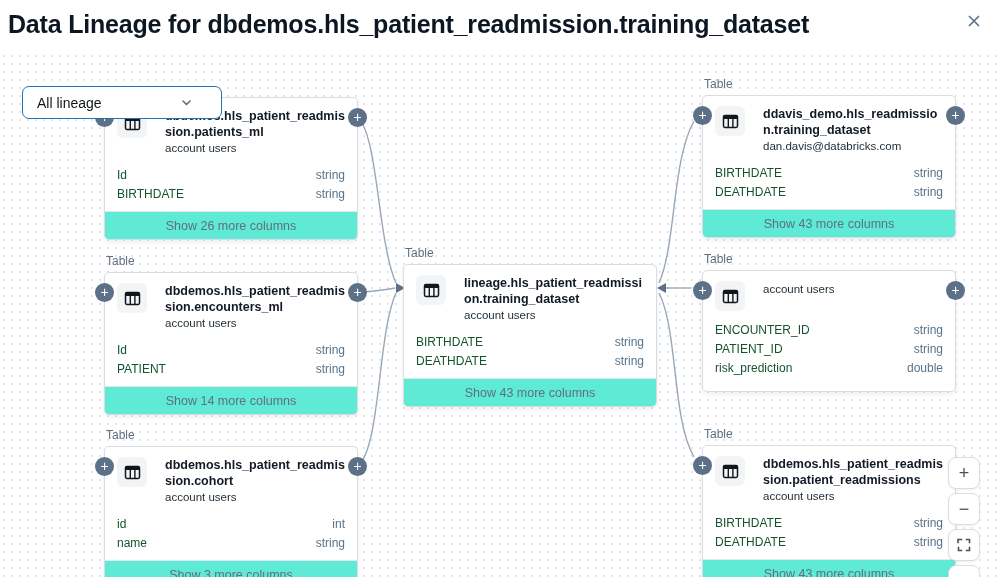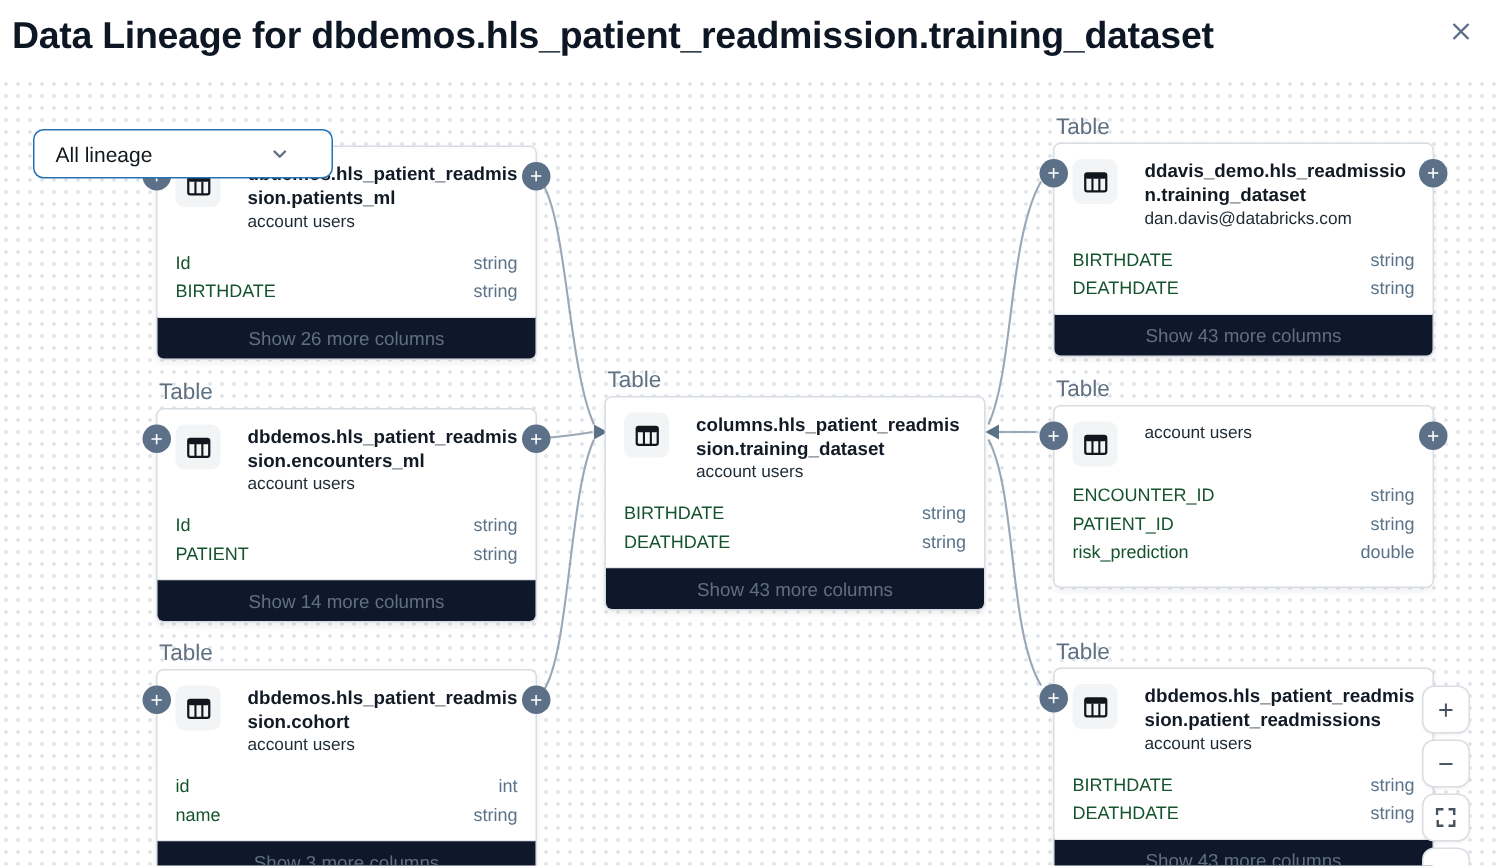--- a/index.html
+++ b/index.html
@@ -11,34 +11,34 @@
   .page-title { position:absolute; left:8px; top:10px; font-size:25px; font-weight:700;
     color:#0D1724; letter-spacing:-0.2px; z-index:4; }
   .close-btn { position:absolute; right:12px; top:8px; width:26px; height:26px;
     display:flex; align-items:center; justify-content:center; cursor:pointer; z-index:6; }
   .filter { position:absolute; left:22px; top:86px; width:200px; height:33px; background:#fff;
     border:1.5px solid #2272B4; border-radius:7px; display:flex; align-items:center;
     justify-content:space-between; padding:0 28px 0 14px; cursor:pointer; z-index:5; }
   .filter-label { font-size:14px; color:#11171C; }
   svg.edges { position:absolute; left:0; top:0; z-index:1; }
   .node { position:absolute; width:254px; z-index:2; }
-  .type-label { height:19px; font-size:15px; color:#5E7081; line-height:17px; padding-left:2px; }
+  .type-label { height:19px; font-size:12px; color:#5E7081; line-height:17px; padding-left:2px; }
   .card { position:relative; background:#fff; border:1px solid #D8DDE3; border-radius:5px;
     box-shadow:0 2px 5px rgba(0,0,0,.07); cursor:pointer; }
   .card-head { display:flex; padding:10px 10px 5px 12px; gap:18px; }
   .tbl-icon-box { width:30px; height:30px; background:#F2F4F6; border-radius:6px; flex:0 0 30px;
     display:flex; align-items:center; justify-content:center; }
   .card-title { font-size:12.5px; font-weight:700; line-height:16px; color:#121A26;
     word-break:break-all; }
   .card-owner { font-size:11.5px; line-height:15px; color:#1E2A33; font-weight:400; margin-top:1px; }
   .cols { padding:5px 12px 7px; }
   .col-row { display:flex; justify-content:space-between; line-height:19px; cursor:pointer; }
   .col-name { font-size:12px; color:#14532d; }
   .col-type { font-size:12px; color:#5A7389; }
-  .card-footer { border-top:1px solid #E4E8EC; background:#0f172a; text-align:center;
+  .card-footer { border-top:1px solid #E4E8EC; background:#5eead4; text-align:center;
     padding:7px 0 6px; font-size:12.5px; color:#5E7081; border-radius:0 0 4px 4px; cursor:pointer; }
   .plus { position:absolute; width:19px; height:19px; border-radius:50%; background:#5C7187;
     color:#fff; display:flex; align-items:center; justify-content:center; font-size:14px;
     line-height:1; top:10px; cursor:pointer; z-index:3; user-select:none; padding-bottom:1px; }
   .plus.pl { left:-10px; } .plus.pr { right:-10px; }
   .zoombtn { position:absolute; left:948px; width:32px; height:32px; background:#fff;
     border:1px solid #D9DEE3; border-radius:8px; box-shadow:0 1px 2px rgba(0,0,0,.06);
     display:flex; align-items:center; justify-content:center; font-size:18px; color:#44535F;
     cursor:pointer; z-index:7; }
 </style>
@@ -186,21 +186,21 @@
   <div class="card">
     <div class="card-head">
       <div class="tbl-icon-box">
         <svg width="19" height="19" viewBox="0 0 19 19">
             <rect x="2.5" y="3.5" width="14" height="12" rx="1.4" fill="none" stroke="#11171C" stroke-width="1.5"></rect>
             <rect x="2.5" y="3.5" width="14" height="3.6" rx="1.2" fill="#11171C"></rect>
             <path d="M7.3 7 V15.5 M11.9 7 V15.5" stroke="#11171C" stroke-width="1.4"></path>
           </svg>
       </div>
       <div>
-        <div class="card-title">columns.hls_patient_readmission.training_dataset</div>
+        <div class="card-title">lineage.hls_patient_readmission.training_dataset</div>
         <div class="card-owner">account users</div>
       </div>
     </div>
     <div class="cols">
       <div class="col-row">
         <span class="col-name">BIRTHDATE</span>
         <span class="col-type">string</span>
       </div>
       <div class="col-row">
         <span class="col-name">DEATHDATE</span>

